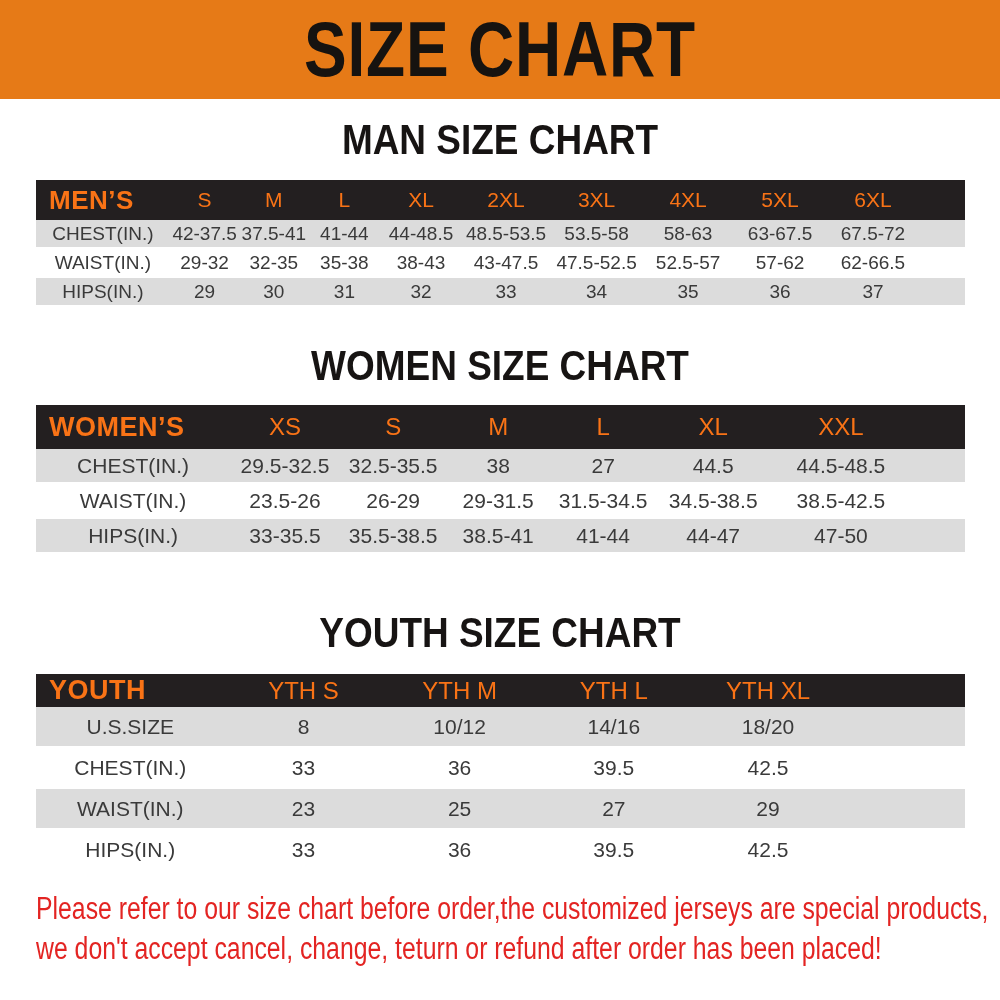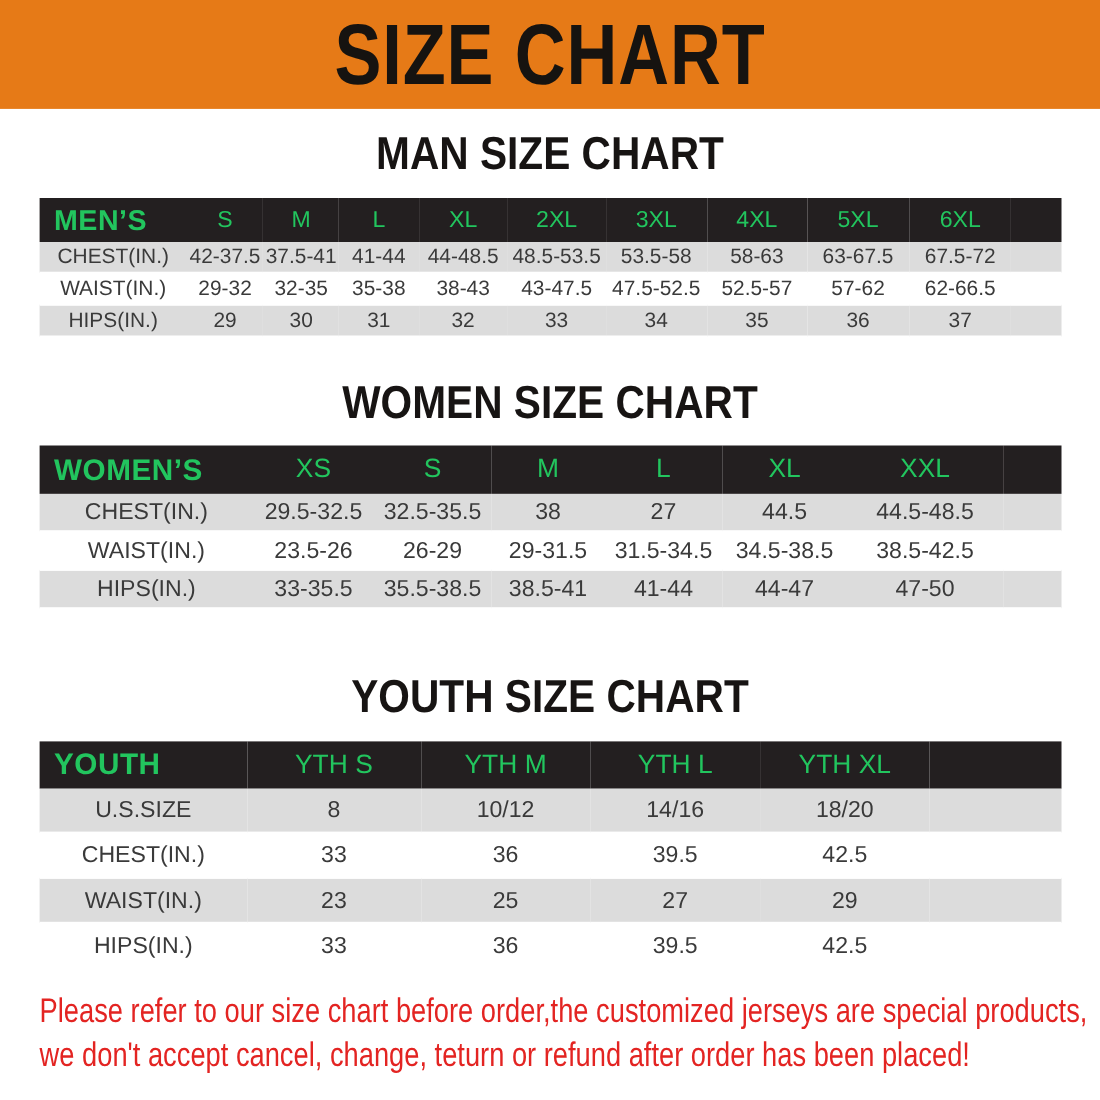--- a/index.html
+++ b/index.html
@@ -48,21 +48,21 @@
     width: 929px;
     margin-left: 36px;
     border-spacing: 0;
   }
   #men-table   { margin-top: 18px; }
   #women-table { margin-top: 17px; }
   #youth-table { margin-top: 19px; }
 
   thead th {
     background: #231F20;
-    color: #22c55e;
+    color: #f97316;
     font-weight: normal;
     text-align: center;
     padding: 0;
   }
   thead th.corner {
     text-align: left;
     padding-left: 13px;
     font-weight: bold;
     letter-spacing: 0.5px;
   }
@@ -76,21 +76,21 @@
   tbody tr:nth-child(odd) td { background: #DCDCDC; }
 
   .t-men thead th   { height: 40px; font-size: 21px; }
   .t-men thead th.corner { font-size: 26px; }
   .t-men tbody td   { height: 27px; font-size: 19px; }
 
   .t-women thead th { height: 44px; font-size: 24px; }
   .t-women thead th.corner { font-size: 27px; }
   .t-women tbody td { height: 33px; font-size: 21px; }
 
-  .t-youth thead th { height: 43px; font-size: 24px; }
+  .t-youth thead th { height: 33px; font-size: 24px; }
   .t-youth thead th.corner { font-size: 27px; }
   .t-youth tbody td { height: 39px; font-size: 21px; }
 
   
   .footer-note {
     margin-top: 18px;
     margin-left: 36px;
     width: 1200px;
     color: #E32422;
     font-size: 31px;

